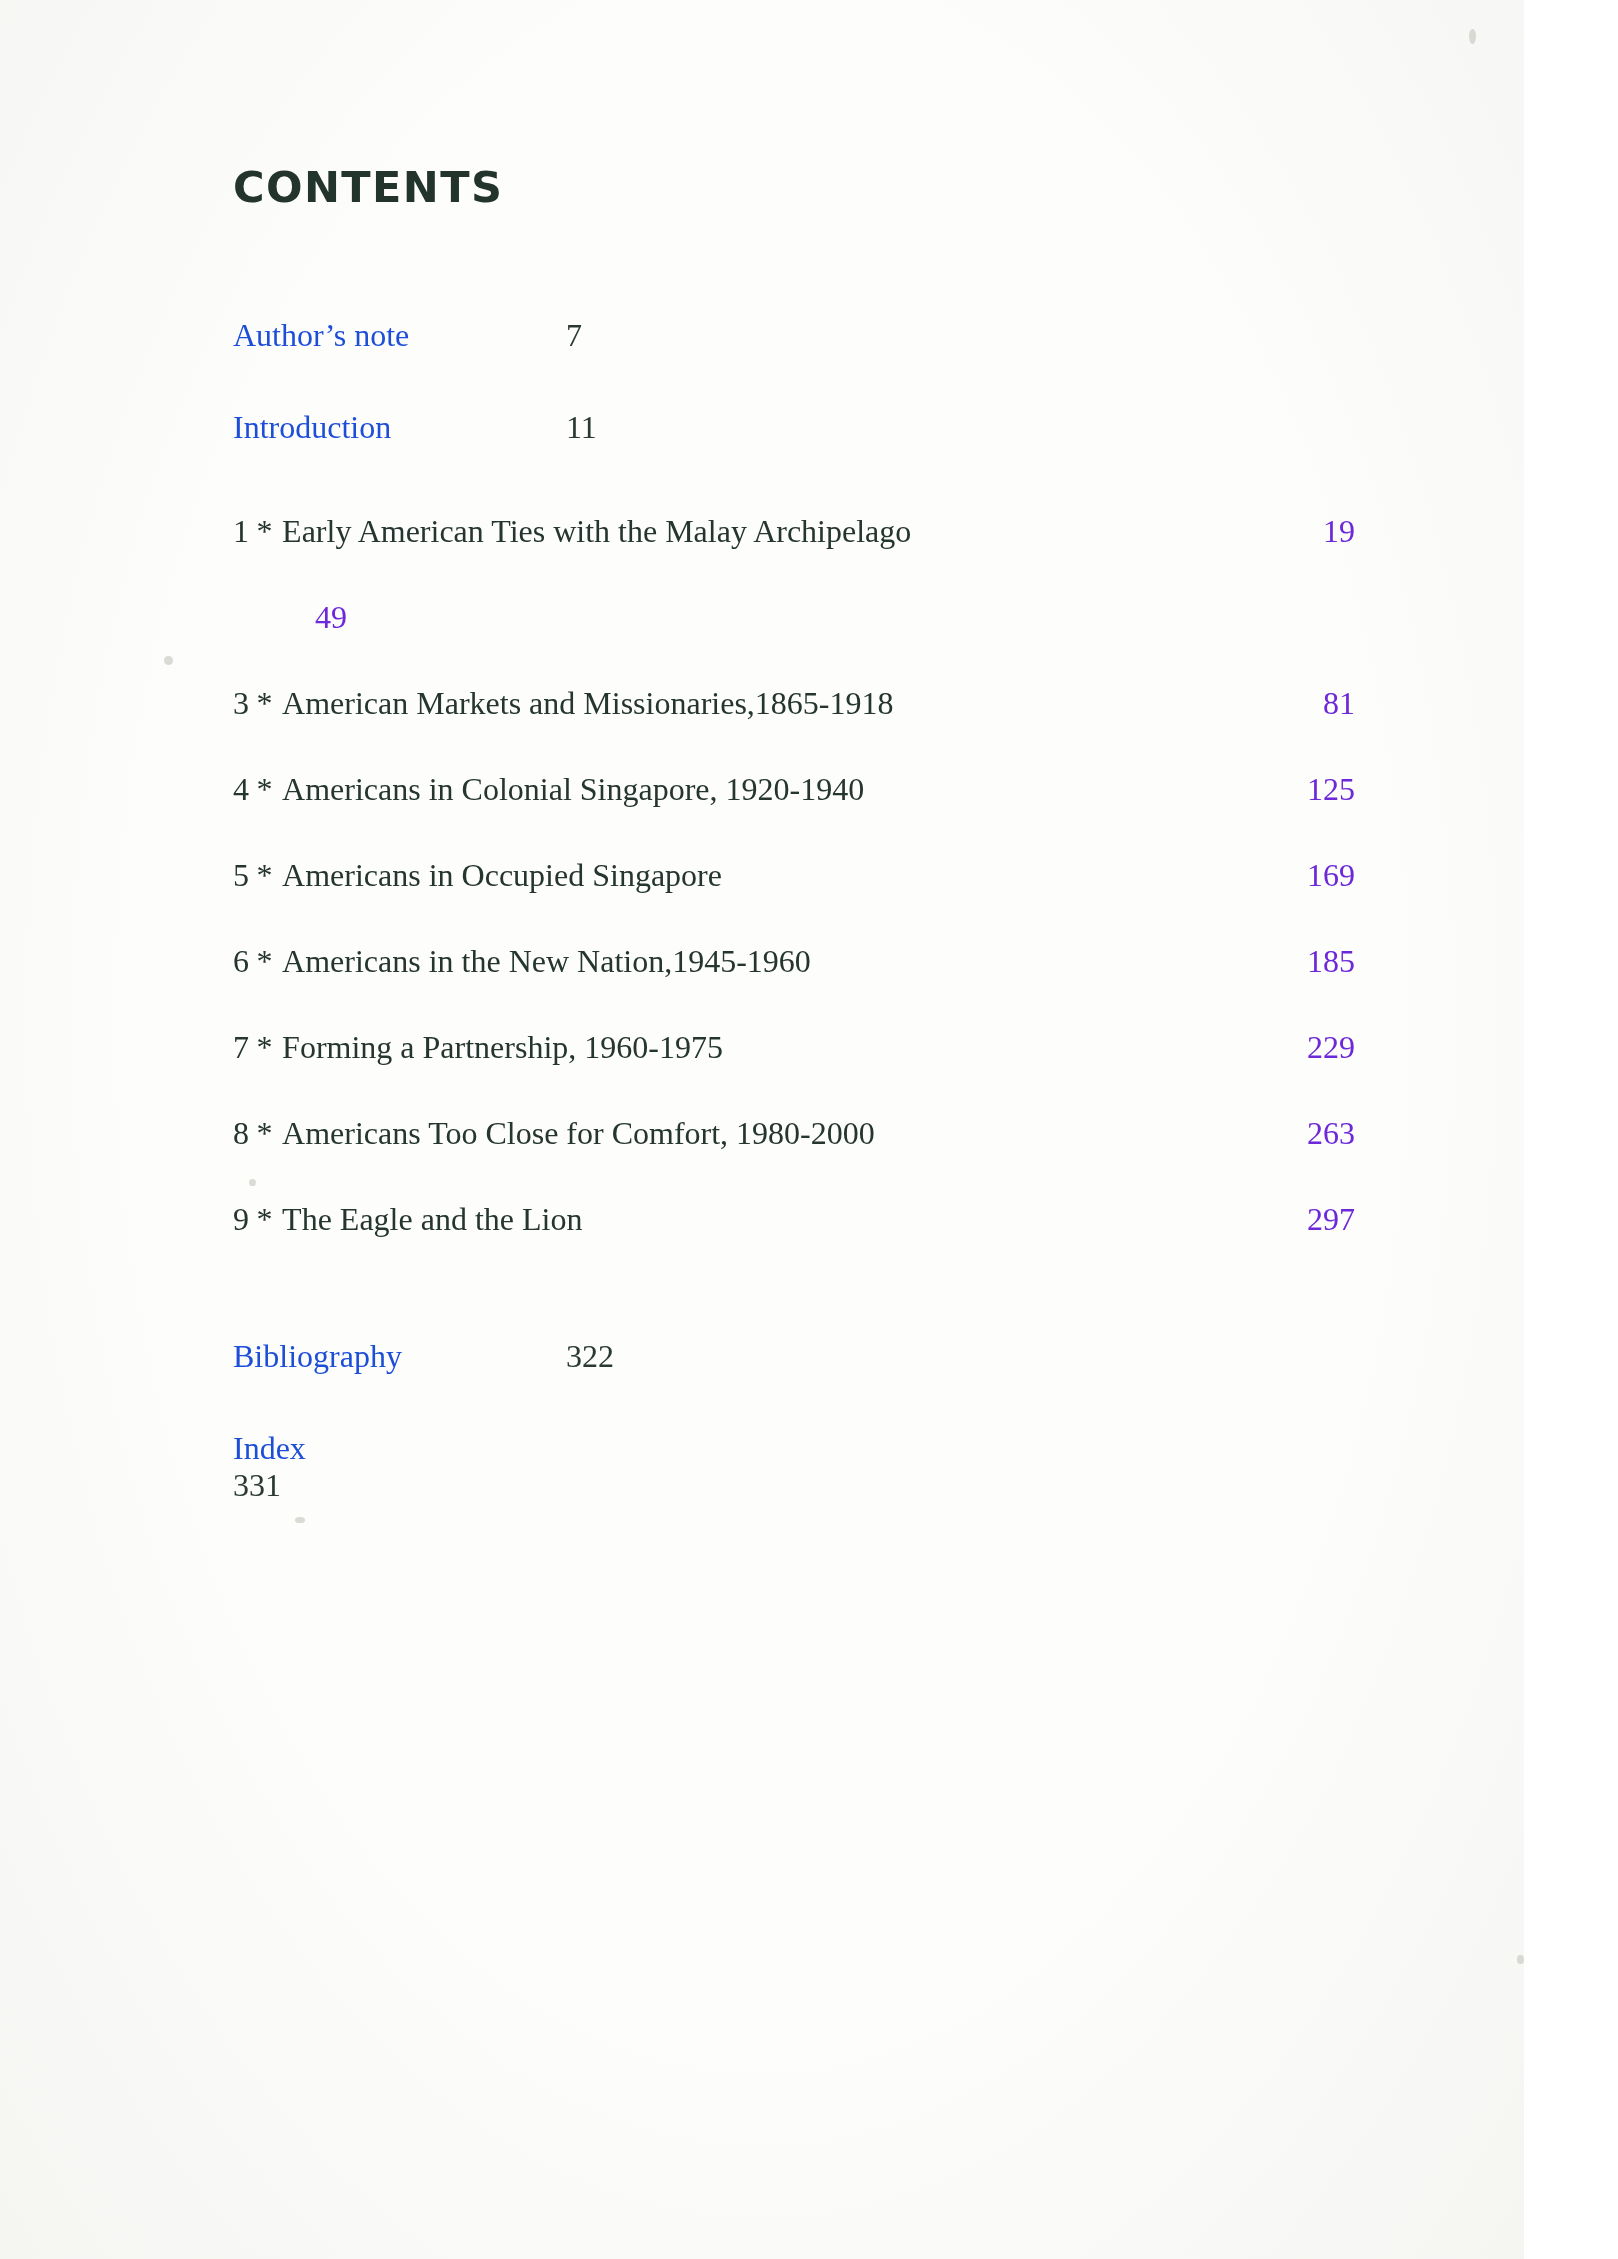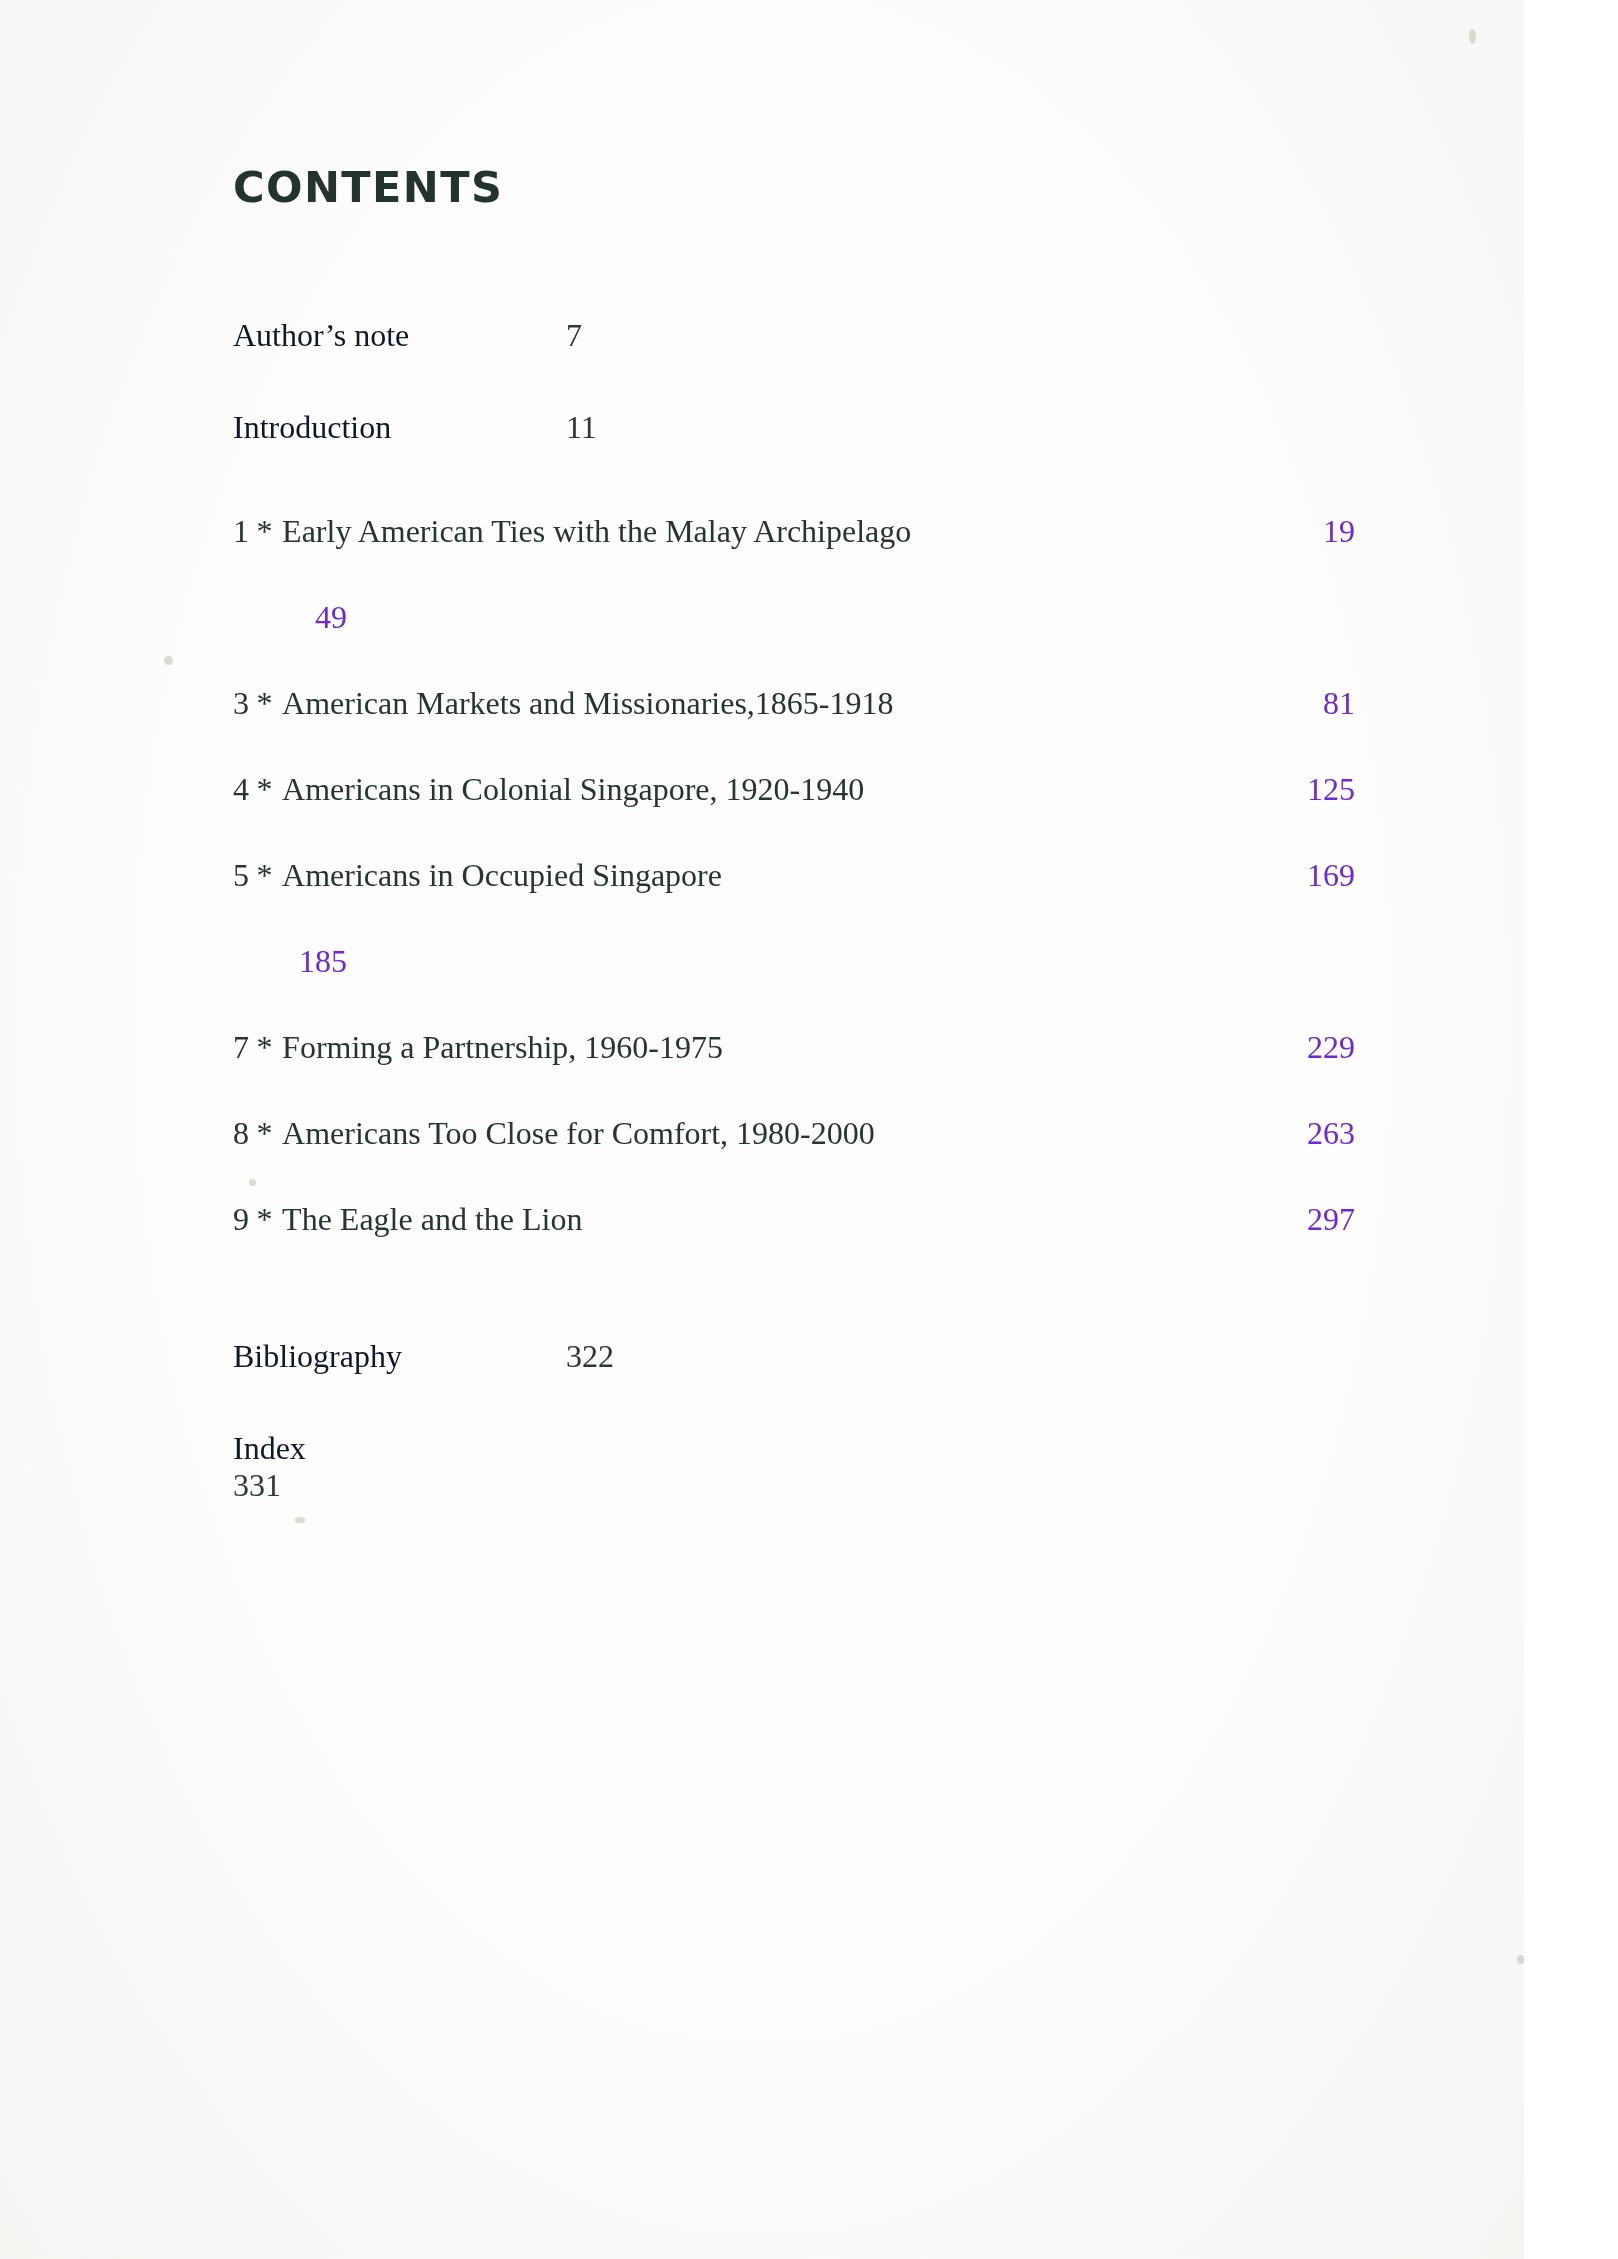--- a/index.html
+++ b/index.html
@@ -43,21 +43,21 @@
   }
 
   .front-row {
     display: flex;
     align-items: baseline;
     margin-bottom: 55px;
   }
   .front-label {
     font-size: 32px;
     width: 333px;
-    color: #0f172a;
+    color: #1d4ed8;
   }
   .front-page {
     font-size: 32px;
     color: #2a3a33;
   }
 
   .chapter-list {
     margin-top: 67px;
   }
   .chapter-row {
@@ -157,20 +157,23 @@
       </div>
 
       <div class="chapter-row">
         <span class="chapter-text">
           <span class="chapter-num">5</span><span class="chapter-star">*</span><span>Americans in Occupied Singapore</span>
         </span>
         <span class="chapter-page">169</span>
       </div>
 
       <div class="chapter-row">
+        <span class="chapter-text">
+          <span class="chapter-num">6</span><span class="chapter-star">*</span><span>Americans in the New Nation,1945-1960</span>
+        </span>
         <span class="chapter-page">185</span>
       </div>
 
       <div class="chapter-row">
         <span class="chapter-text">
           <span class="chapter-num">7</span><span class="chapter-star">*</span><span>Forming a Partnership, 1960-1975</span>
         </span>
         <span class="chapter-page">229</span>
       </div>
 

